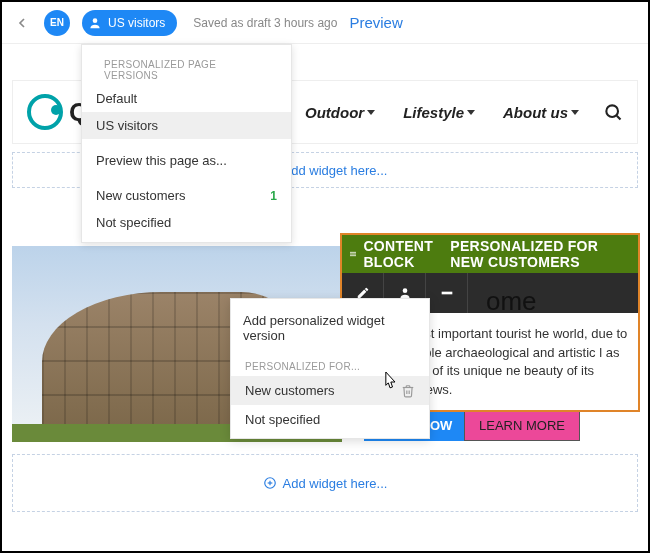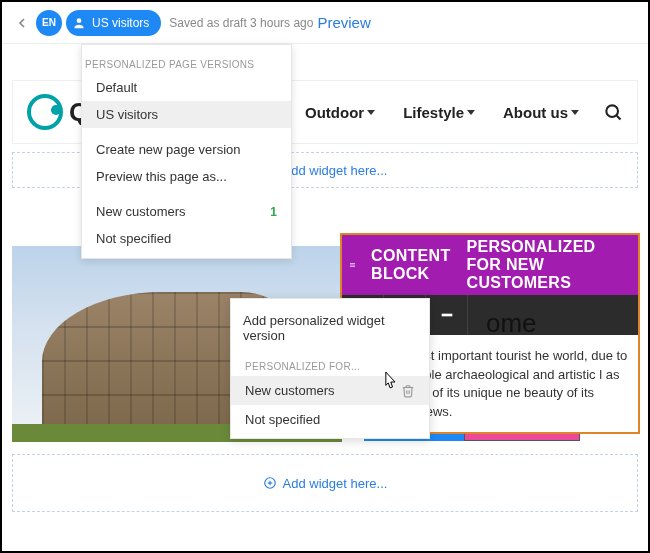--- a/index.html
+++ b/index.html
@@ -1,54 +1,54 @@
 <!DOCTYPE html>
 <html><head>
 <meta charset="utf-8">
 <style>
   * { box-sizing: border-box; margin: 0; padding: 0; }
   body { font-family: -apple-system, BlinkMacSystemFont, "Segoe UI", Arial, sans-serif; font-size: 13px; color: #333; background: #fff; width: 650px; height: 553px; border: 2px solid #000; position: relative; overflow: hidden; }
 
-  .topbar { display: flex; align-items: center; height: 42px; padding: 0 10px; gap: 4px; border-bottom: 1px solid #eee; }
+  .topbar { display: flex; align-items: center; height: 42px; padding: 0 10px; gap: 12px; border-bottom: 1px solid #eee; }
   .back-chevron { width: 20px; height: 20px; color: #8a8a8a; cursor: pointer; display:flex;align-items:center;justify-content:center;}
   .lang-badge { background:#1e88f5; color:#fff; border-radius:50%; width:26px; height:26px; display:flex;align-items:center;justify-content:center; font-size:10px; font-weight:600;}
   .audience-pill { background:#1e88f5; color:#fff; border-radius:14px; height:26px; padding:0 12px 0 6px; display:flex; align-items:center; gap:6px; font-size:12px; font-weight:500; cursor:pointer;}
   .audience-pill svg { width:14px; height:14px; }
   .draft-status { color:#888; font-size:12px; margin-left:4px; }
   .page-title { font-weight:700; font-size:15px; color:#222; margin-left:auto; margin-right:4px; }
   .preview-link { color:#2a7de1; font-size:15px; cursor:pointer; margin-right:10px; }
 
   .dropdown1 { position:absolute; top:42px; left:79px; width:211px; background:#fff; border:1px solid #e6e6e6; box-shadow:0 2px 8px rgba(0,0,0,.12); z-index:50; padding:6px 0; }
-  .dd-header { font-size:10px; color:#9a9a9a; letter-spacing:.3px; padding:8px 3px 4px; text-transform:uppercase; }
+  .dd-header { font-size:10px; color:#9a9a9a; letter-spacing:.3px; padding:8px 22px 4px; text-transform:uppercase; }
   .dd-item { padding:6px 14px; font-size:13px; color:#333; cursor:pointer; display:flex; justify-content:space-between; align-items:center;}
   .dd-item.selected { background:#efefef; }
   .dd-item .count { color:#2aa84a; font-weight:600; font-size:12px; }
   .dd-sep { height:8px; }
 
   .sitebar { position:absolute; top:78px; left:10px; right:10px; height:64px; border:1px solid #eee; display:flex; align-items:center; padding:0 14px; background:#fff;}
   .logo { width:36px; height:36px; border:4px solid #00a2a9; border-radius:50%; position:relative; }
   .logo::after { content:""; position:absolute; right:-2px; top:7px; width:10px; height:10px; background:#00a2a9; border-radius:50%; }
   .logo-text { font-size:26px; font-weight:600; margin-left:6px; color:#222;}
   .navspacer { flex:1; }
-  .navlink { font-size:15px; font-weight:600; margin:0 14px; color:#222; display:flex; align-items:center; gap:3px; cursor:pointer;}
+  .navlink { font-size:15px; font-weight:600; margin:0 14px; color:#222; display:flex; align-items:center; gap:3px; cursor:pointer;font-style:italic;}
   .caret-dn { border-left:4px solid transparent; border-right:4px solid transparent; border-top:5px solid #333; }
   .search-ico { width:20px; height:20px; margin-left:10px; cursor:pointer; }
 
   .add-strip { position:absolute; left:10px; right:10px; border:1px dashed #c5d2e4; height:36px; display:flex; align-items:center; justify-content:center; color:#2a7de1; font-size:13px; gap:6px; cursor:pointer;}
   .add-strip.top { top:150px; }
   .add-strip.bottom { top:452px; height:58px; }
   .plus-circ { width:14px; height:14px; }
 
   .hero-img { position:absolute; top:244px; left:10px; width:330px; height:196px; background: linear-gradient(180deg,#bcd3ea 0%,#d4e1ef 40%,#eef2f5 100%); border:none; overflow:hidden; }
   .coloss { position:absolute; left:30px; bottom:0; width:260px; height:150px; background:linear-gradient(#9b8368,#7a6648); border-top-left-radius:120px 70px; border-top-right-radius:60px 60px; overflow:hidden;}
   .coloss::before{content:"";position:absolute;inset:0;background:repeating-linear-gradient(90deg,rgba(0,0,0,.15) 0 2px,transparent 2px 22px), repeating-linear-gradient(180deg,rgba(0,0,0,.18) 0 2px, transparent 2px 34px);}
   .grass{position:absolute;left:0;right:0;bottom:0;height:18px;background:#6a8a3a;}
 
   .content-block { position:absolute; top:231px; left:338px; width:300px; border:2px solid #e08429; z-index:20; background:#fff; }
-  .cb-header { background:#a21caf; color:#fff; font-size:16px; font-weight:700; letter-spacing:.3px; padding:3px 8px; display:flex; align-items:center; gap:16px;}
+  .cb-header { background:#4d7c0f; color:#fff; font-size:14px; font-weight:700; letter-spacing:.3px; padding:3px 8px; display:flex; align-items:center; gap:7px;}
   .cb-header .h2 { font-weight:600; }
   .cb-tools { background:#2c2c2c; display:flex; height:40px; }
   .cb-tool { flex:0 0 42px; display:flex;align-items:center;justify-content:center; border-right:1px solid #444; color:#fff; cursor:pointer;}
   .cb-body { padding:6px 10px 10px; font-size:13px; line-height:1.45; }
   .cb-title { font-size:26px; font-weight:400; margin-bottom:4px; margin-top:-36px; margin-left:134px; color:#111;}
   .cb-text { color:#333; }
 
   .book-btn { position:absolute; top:408px; left:362px; background:#1e88f5; color:#fff; font-weight:700; font-size:13px; padding:8px 14px; border:none; cursor:pointer; }
   .learn-btn { position:absolute; top:408px; left:462px; background:#ec4899; color:#222; font-weight:500; font-size:13px; padding:7px 14px; border:1px solid #555; cursor:pointer; }
 
@@ -83,23 +83,20 @@
 
 <div class="dropdown1">
   <div class="dd-header">PERSONALIZED PAGE VERSIONS</div>
   <div class="dd-item">
       <span>Default</span>
     </div>
   <div class="dd-item selected">
       <span>US visitors</span>
     </div>
   <div class="dd-sep"></div>
-  <div class="dd-item">
-      <span>Create new page version</span>
-    </div>
   <div class="dd-item">
       <span>Preview this page as...</span>
     </div>
   <div class="dd-sep"></div>
   <div class="dd-item">
     <span>New customers</span>
     <span class="count">1</span>
   </div>
   <div class="dd-item">
       <span>Not specified</span>

